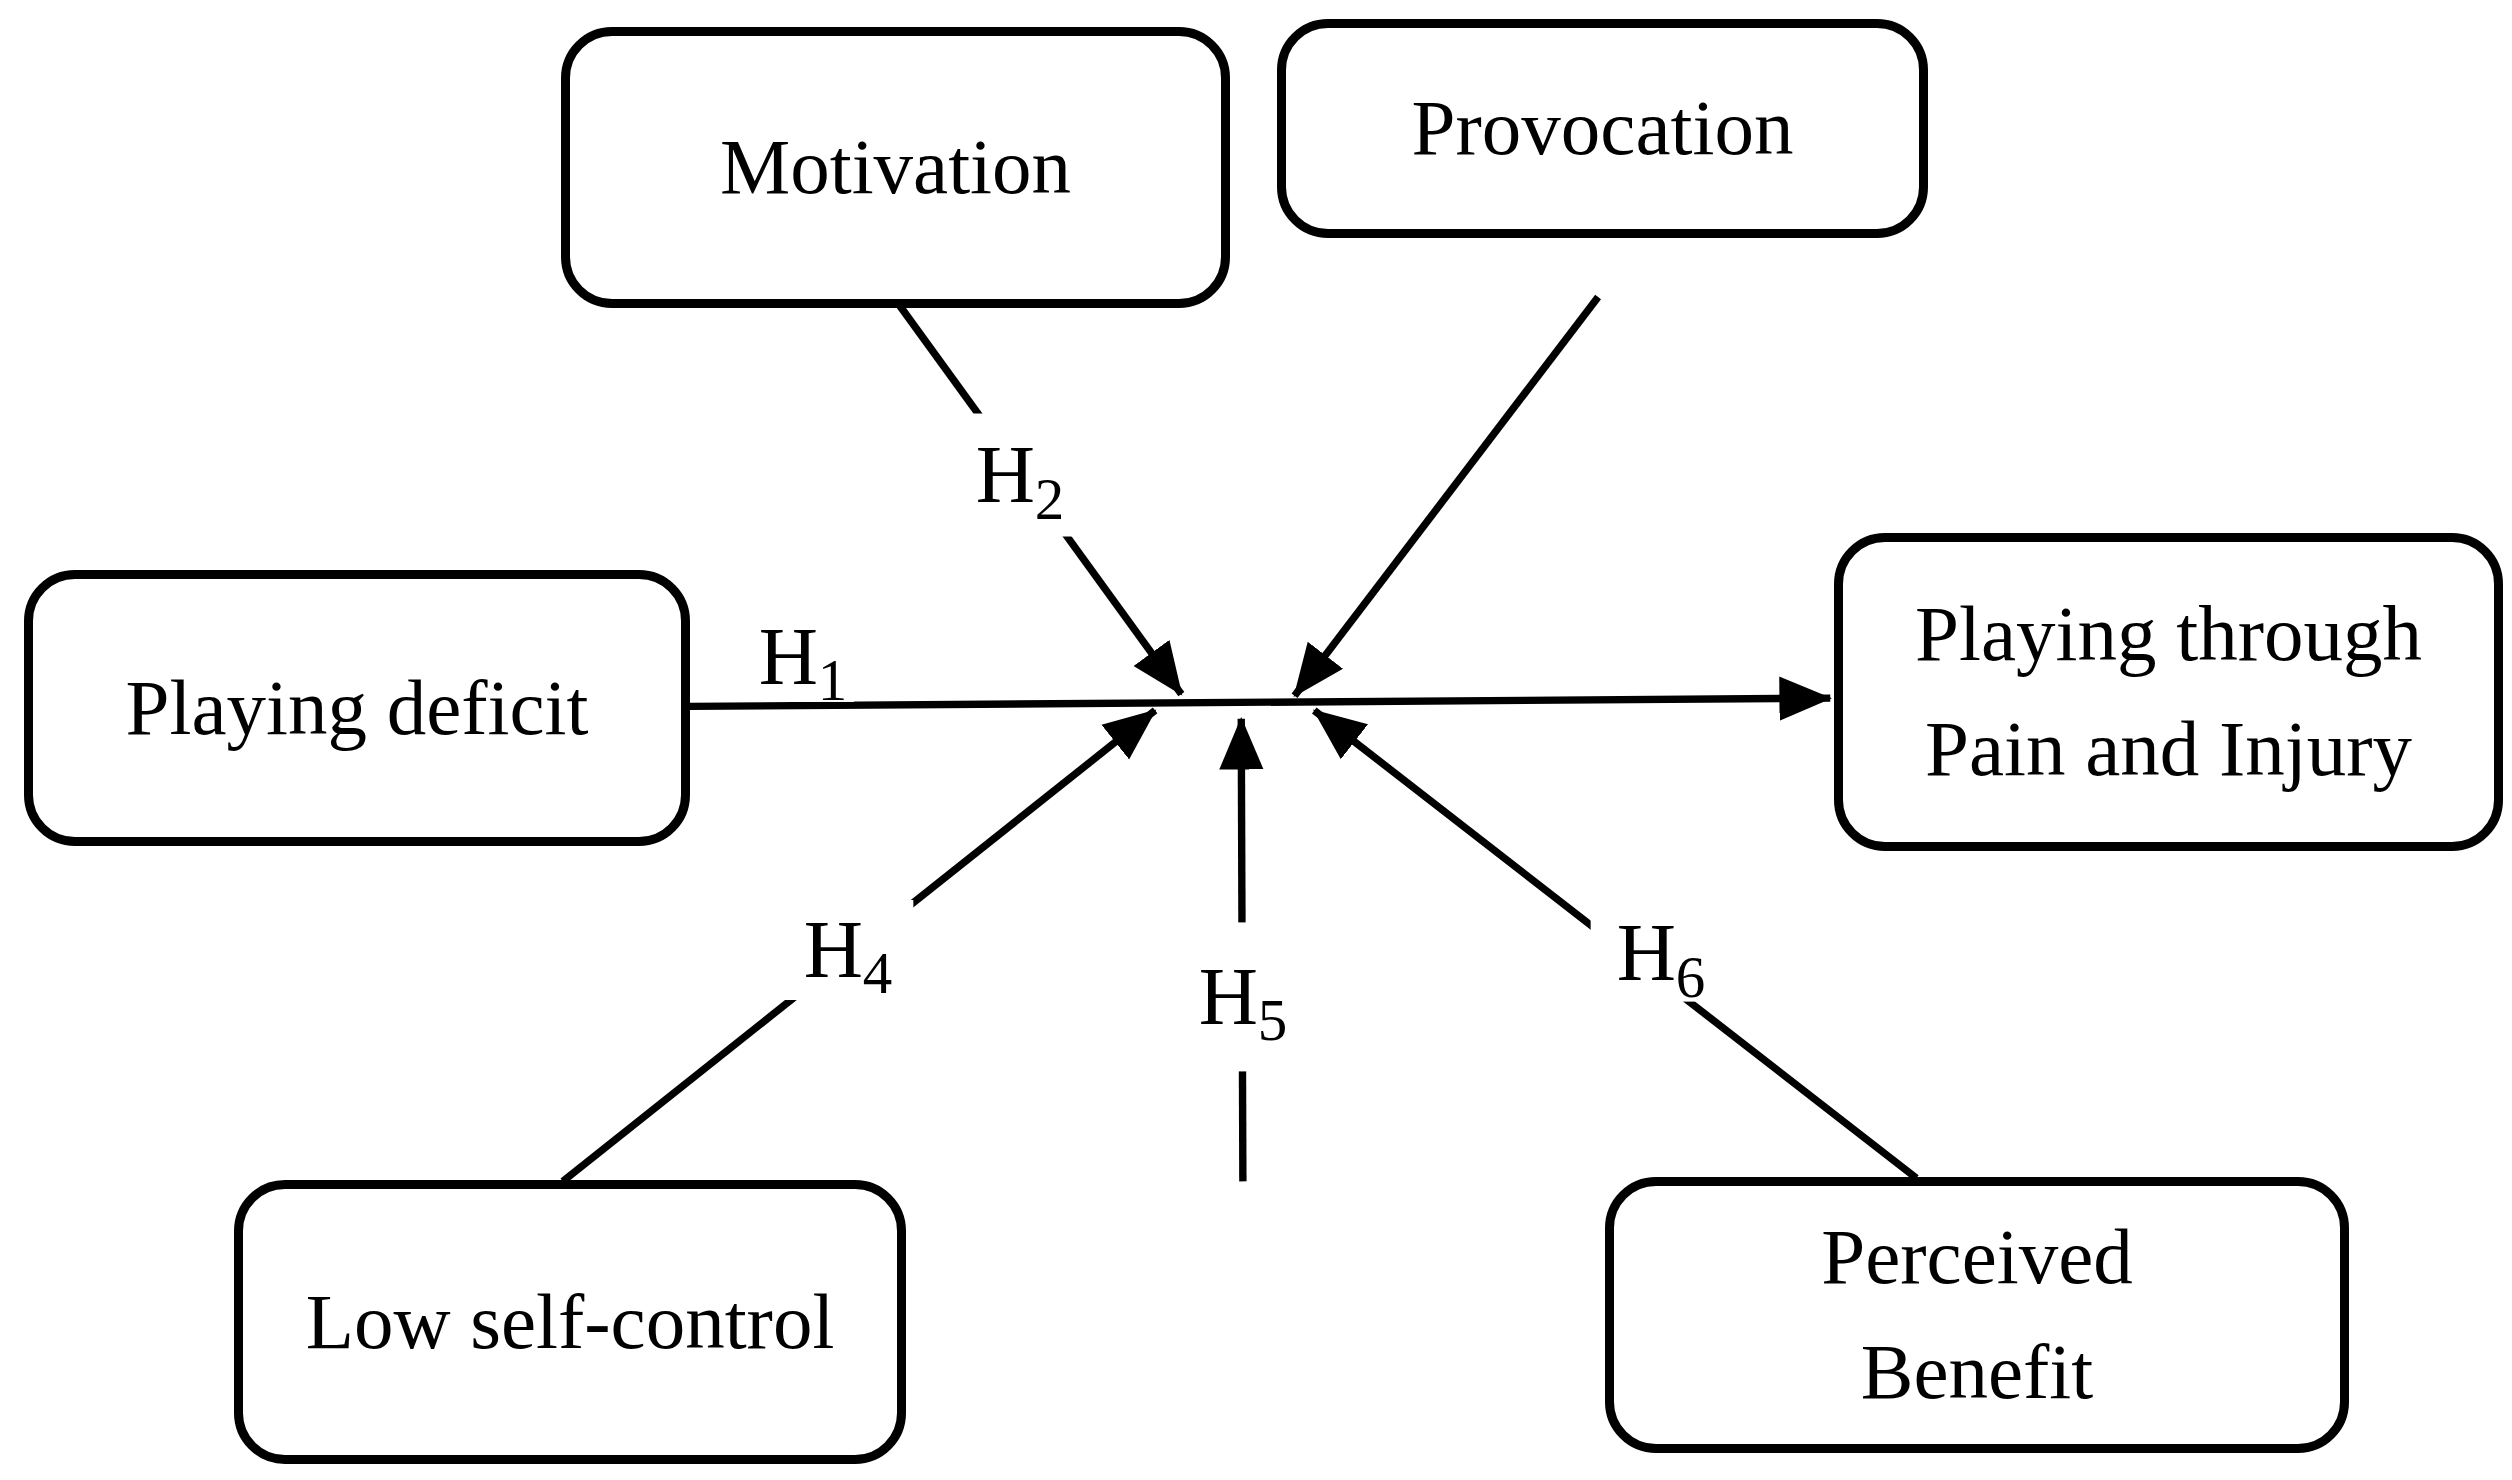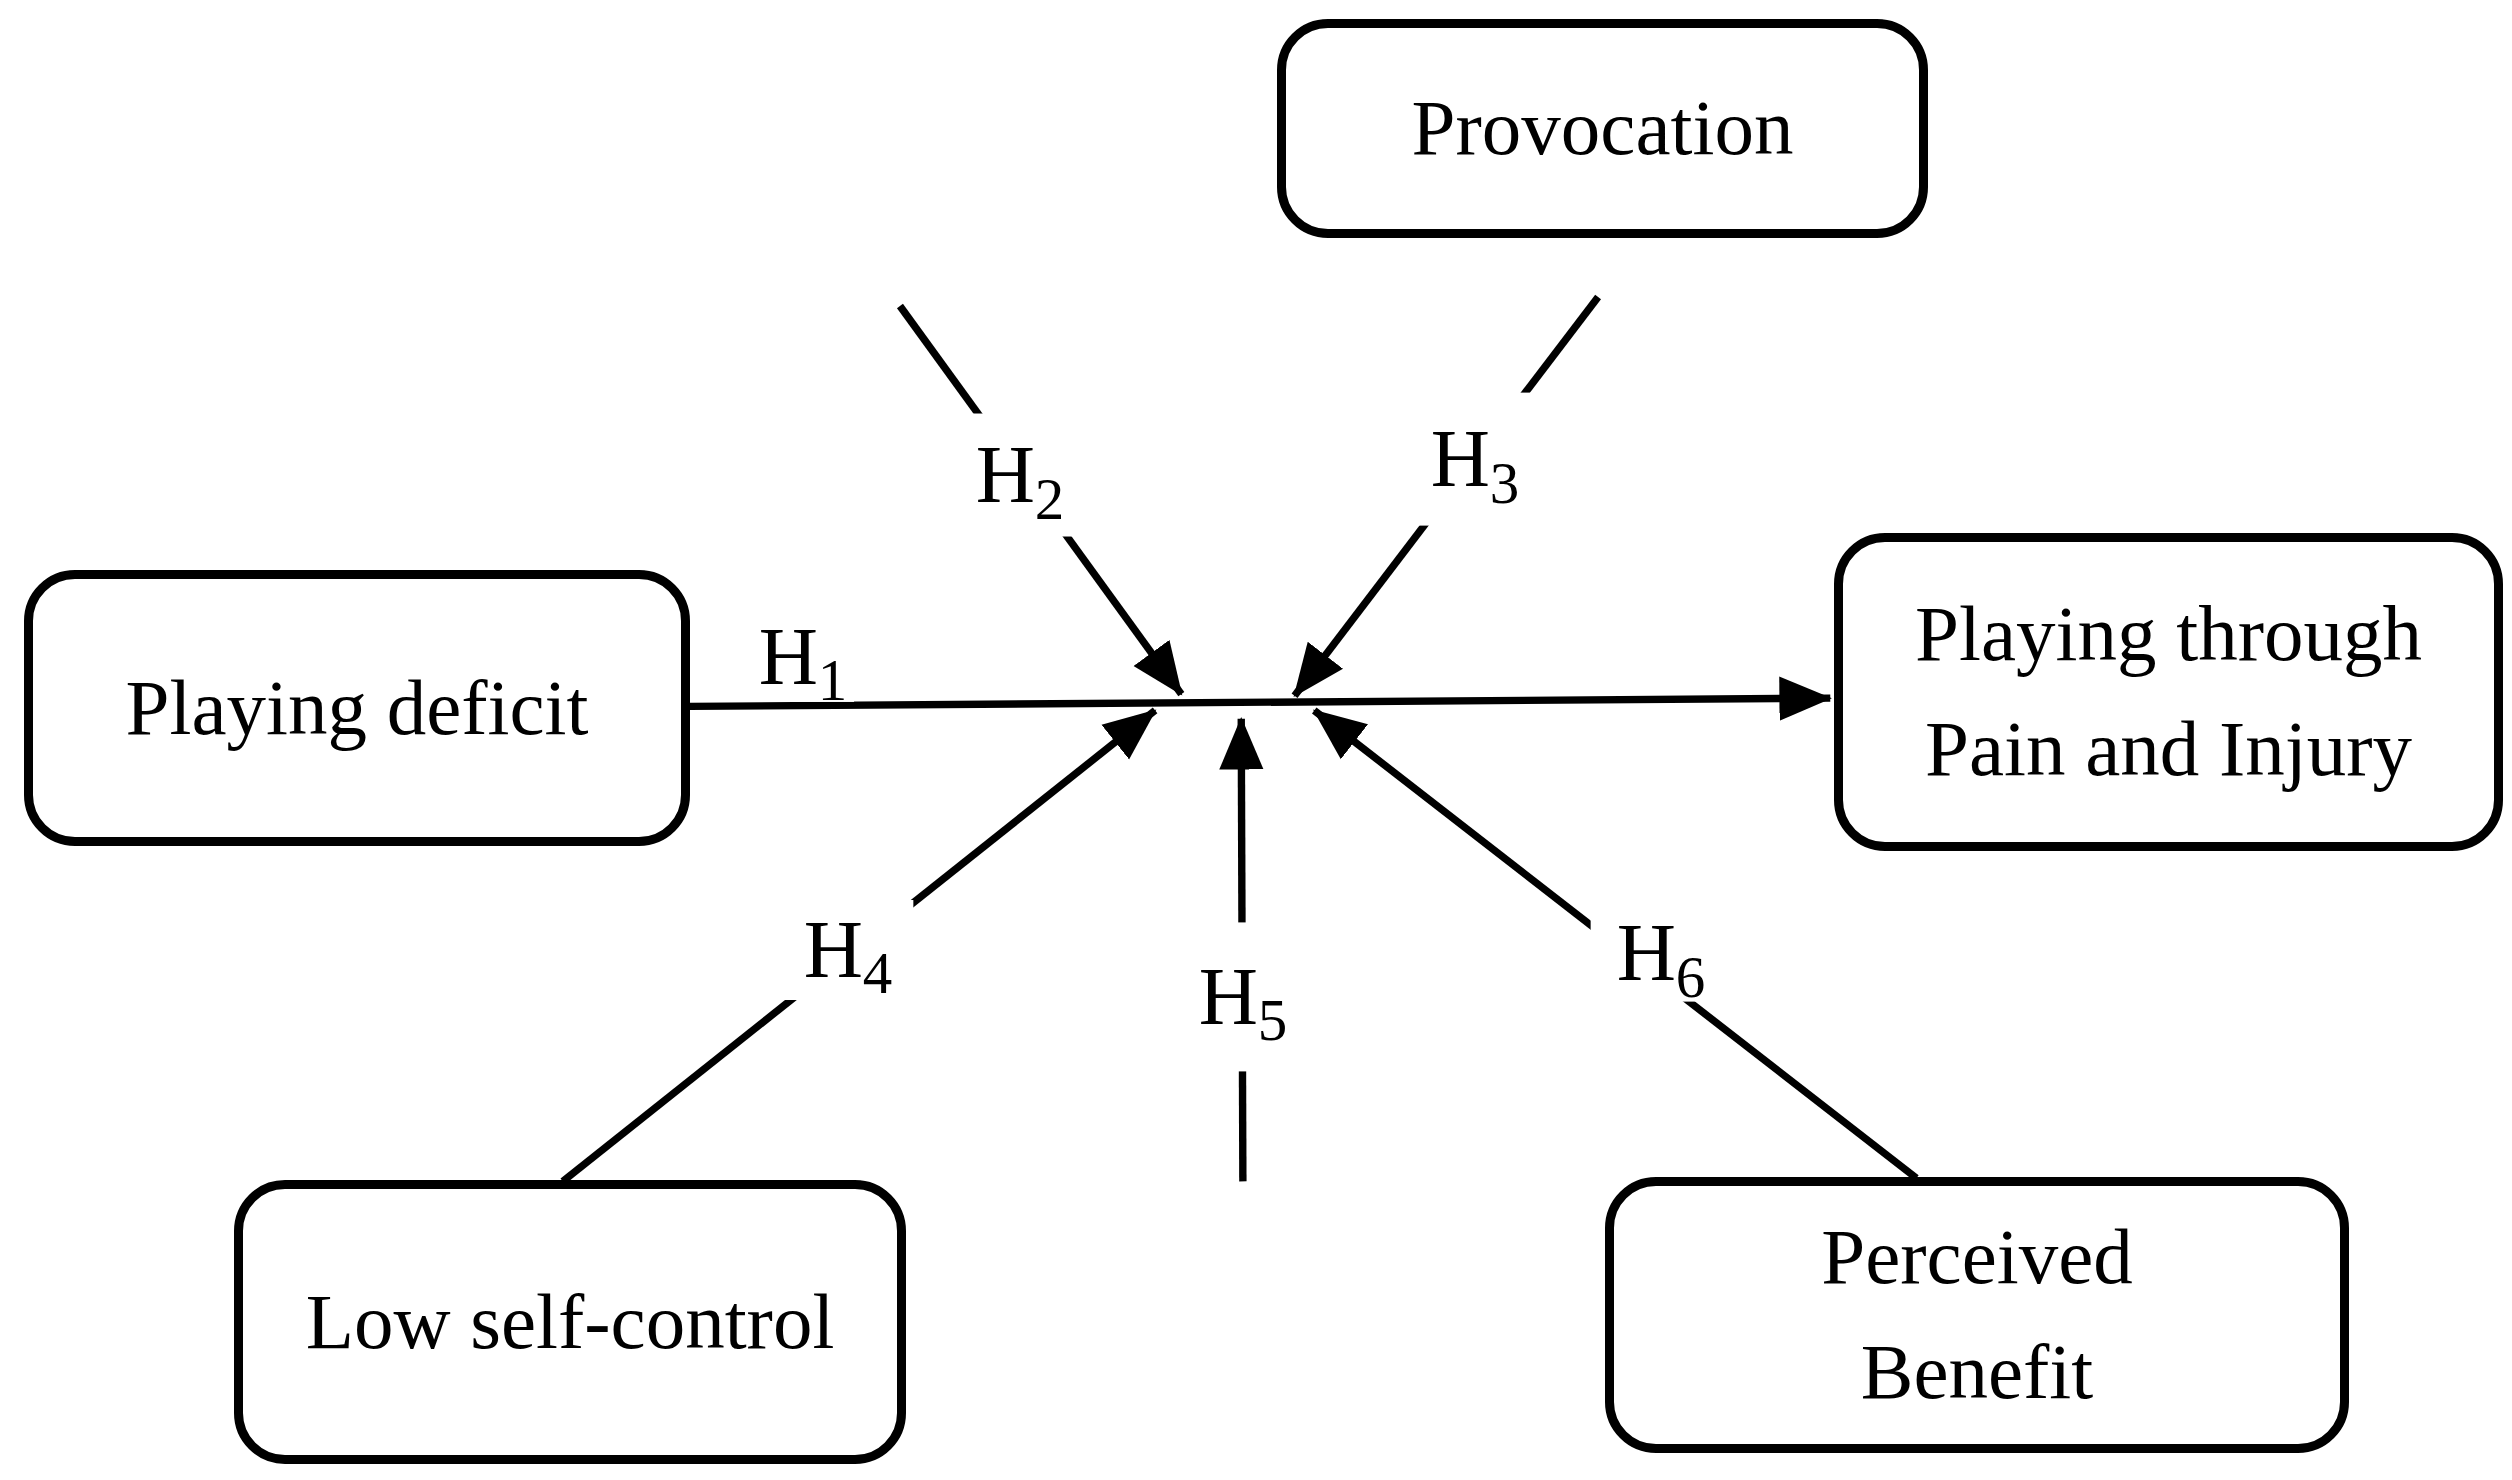--- a/index.html
+++ b/index.html
@@ -81,20 +81,23 @@
       </marker>
     </defs>
     <line x1="841" y1="861" x2="2231" y2="851" marker-end="url(#arrowhead)"></line>
     <line x1="1097" y1="373" x2="1440" y2="846" marker-end="url(#arrowhead)"></line>
     <line x1="1948" y1="362" x2="1578" y2="848" marker-end="url(#arrowhead)"></line>
     <line x1="686" y1="1440" x2="1408" y2="866" marker-end="url(#arrowhead)"></line>
     <line x1="1515" y1="1440" x2="1513" y2="876" marker-end="url(#arrowhead)"></line>
     <line x1="2336" y1="1436" x2="1602" y2="866" marker-end="url(#arrowhead)"></line>
   </svg>
 
+  <div class="node" id="box-motivation">
+    <span>Motivation</span>
+  </div>
 
   <div class="node" id="box-provocation">
     <span>Provocation</span>
   </div>
 
   <div class="node" id="box-control-deficit">
     <span>Playing deficit</span>
   </div>
 
   <div class="node" id="box-playing">
@@ -109,21 +112,20 @@
 
   <div class="node" id="box-perceived-benefit">
     <span>Perceived</span>
     <span>Benefit</span>
   </div>
 
   <span class="hlabel" id="label-h1"><span>H</span><span class="sub">1</span></span>
 
   <span class="hlabel" id="label-h2"><span>H</span><span class="sub">2</span></span>
 
-  <span class="hlabel" id="label-h3"><span>H</span><span class="sub">3</span></span>
 
   <span class="hlabel" id="label-h4"><span>H</span><span class="sub">4</span></span>
 
   <span class="hlabel" id="label-h5"><span>H</span><span class="sub">5</span></span>
 
   <span class="hlabel" id="label-h6"><span>H</span><span class="sub">6</span></span>
 
 </div>
 
 

